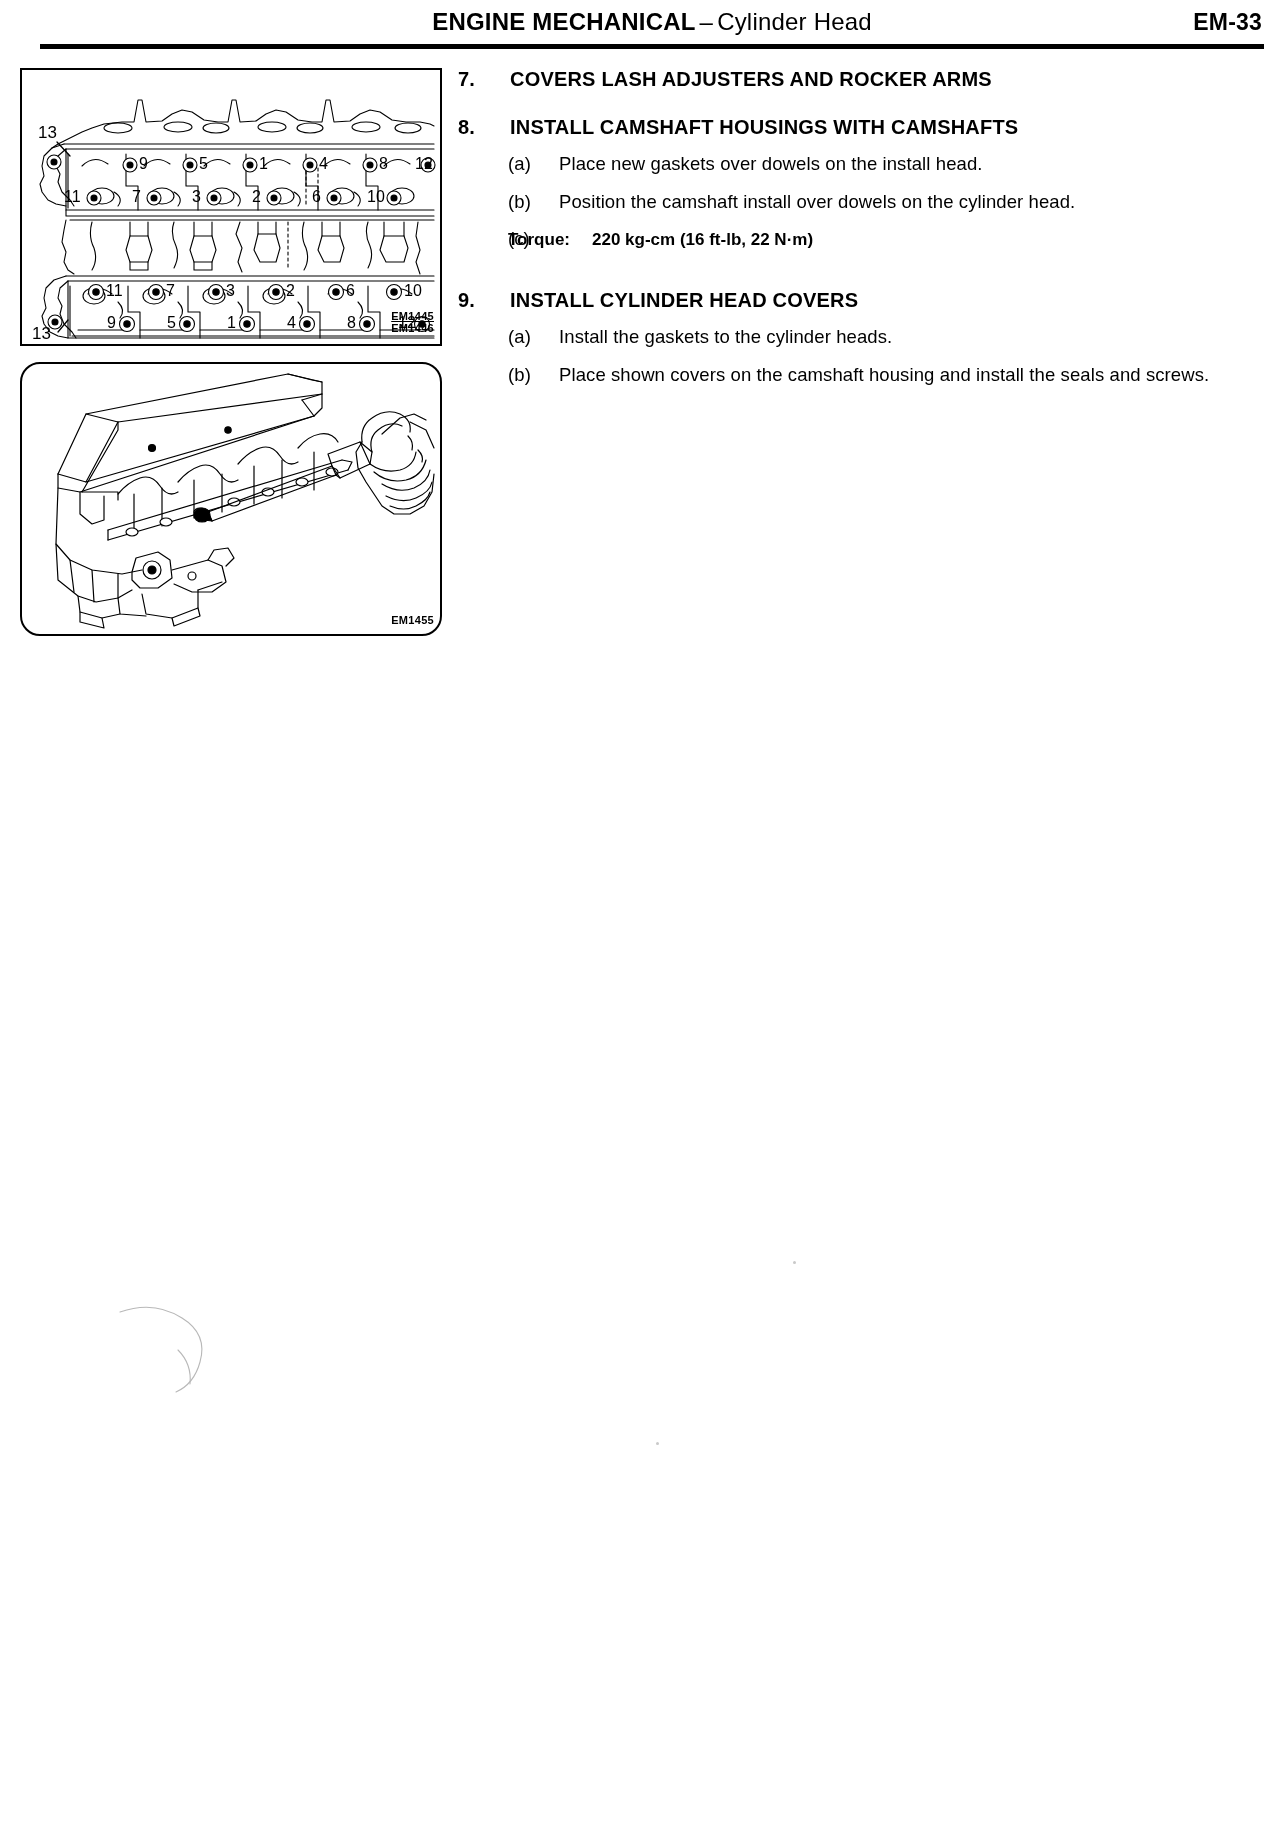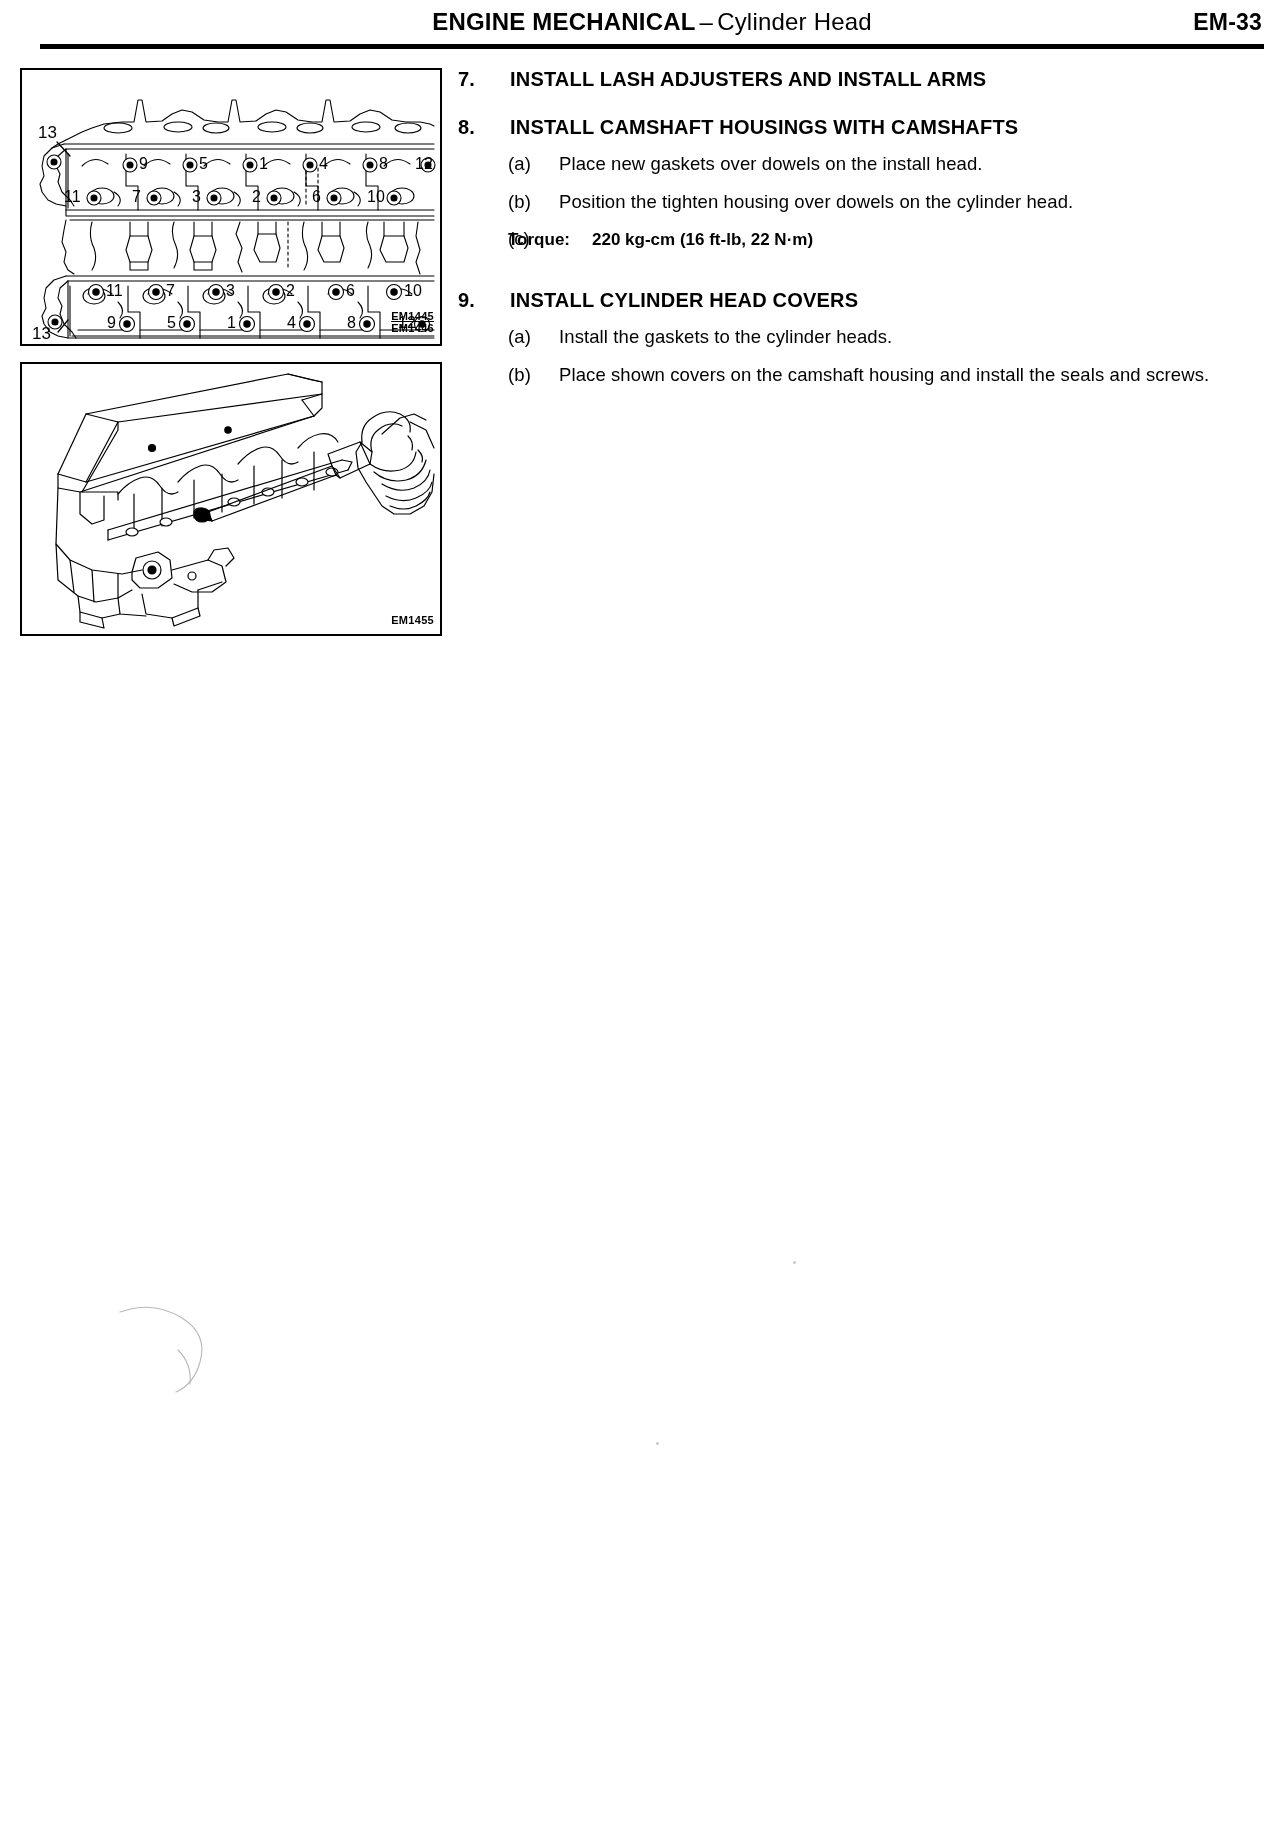--- a/index.html
+++ b/index.html
@@ -74,20 +74,21 @@
     left: 20px;
     top: 68px;
     width: 418px;
     height: 274px;
   }
   #figure-2 {
     left: 20px;
     top: 362px;
     width: 418px;
     height: 270px;
+    border-radius: 20px;
   }
   .figure-ref {
     position: absolute;
     right: 6px;
     font-size: 11px;
     font-weight: bold;
     letter-spacing: 0.3px;
     line-height: 12px;
     text-align: right;
     font-family: "Liberation Sans", sans-serif;
@@ -522,40 +523,40 @@
   </svg>
 
   <div class="figure-ref" id="fig2-ref">EM1455</div>
 </div>
 
 <div class="content-col">
 
   <div class="step">
     <div class="step-head">
       <span class="step-num">7.</span>
-      <span>INSTALL LASH ADJUSTERS AND INSTALL ARMS</span>
+      <span>COVERS LASH ADJUSTERS AND ROCKER ARMS</span>
     </div>
   </div>
 
   <div class="gap-step"></div>
 
   <div class="step">
     <div class="step-head">
       <span class="step-num">8.</span>
       <span>INSTALL CAMSHAFT HOUSINGS WITH CAMSHAFTS</span>
     </div>
 
     <div class="substep nojust">
       <span class="substep-mark">(a)</span>
       <span>Place new gaskets over dowels on the install head.</span>
     </div>
 
     <div class="substep">
       <span class="substep-mark">(b)</span>
-      <span>Position the tighten housing over dowels on the cylinder head.</span>
+      <span>Position the camshaft install over dowels on the cylinder head.</span>
     </div>
 
     <div class="substep">
       <span class="substep-mark">(c)</span>
     </div>
 
     <div class="torque-line">
       <span class="tq-label">Torque:</span><span class="tq-value">220 kg-cm (16 ft-lb, 22 N·m)</span>
     </div>
   </div>

